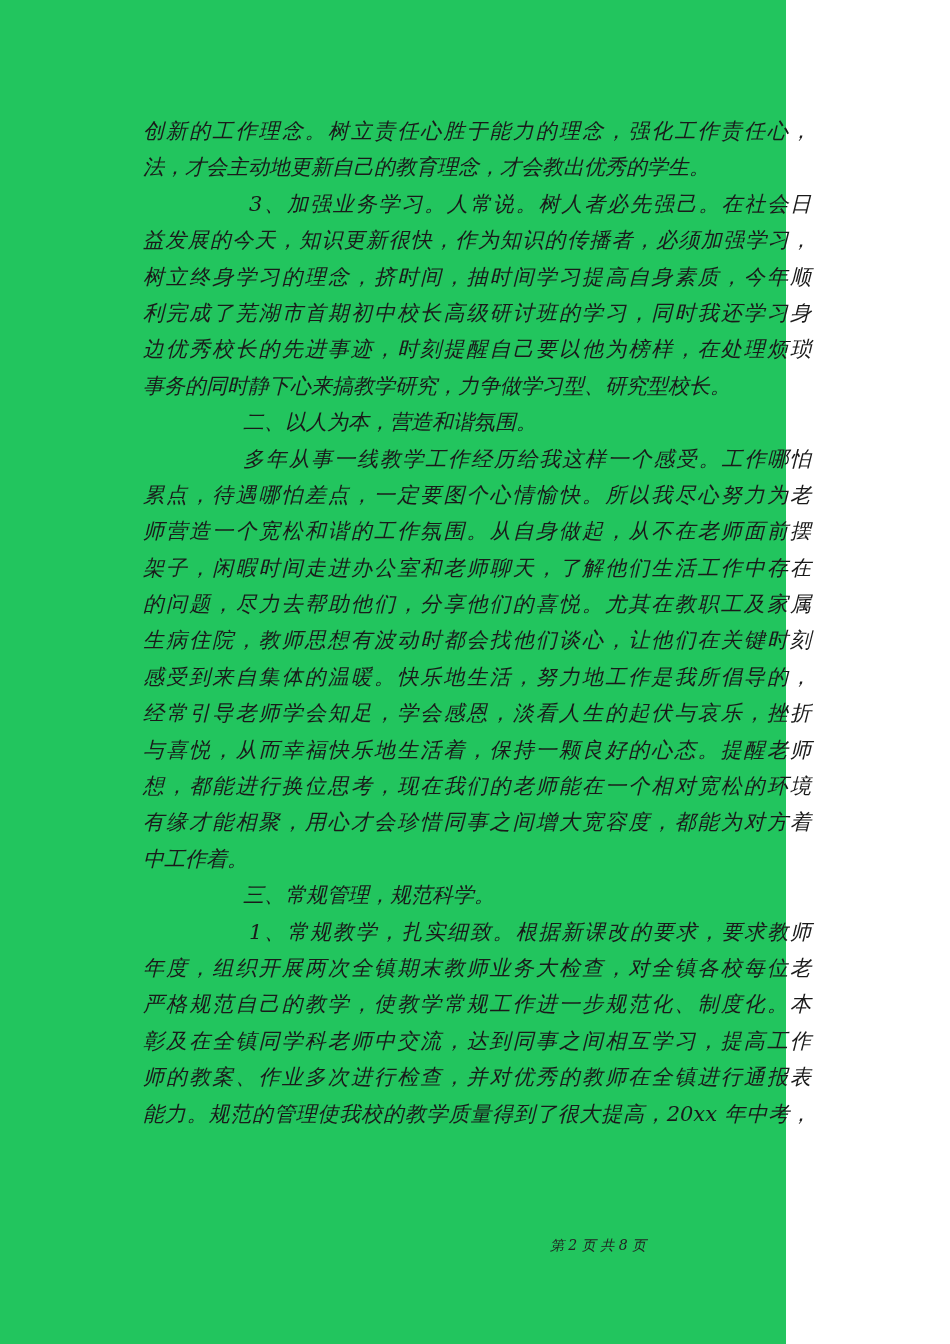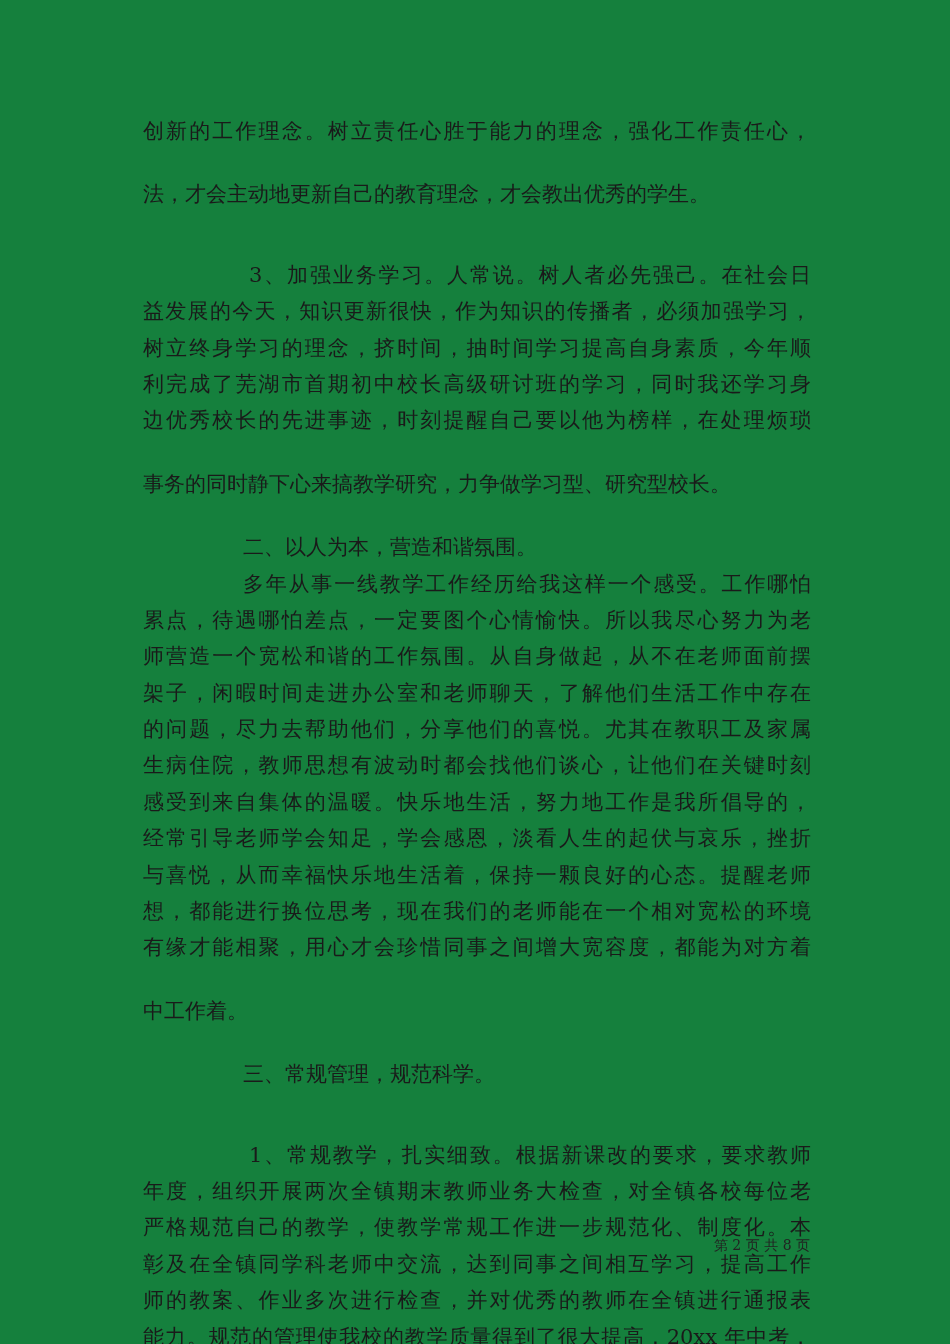--- a/index.html
+++ b/index.html
@@ -1,25 +1,25 @@
 <!DOCTYPE html>
 <html><head>
   <meta charset="utf-8">
   <style>
     html, body { margin: 0; padding: 0; background: #ffffff; }
     body { width: 950px; height: 1344px; position: relative; overflow: hidden; }
-    .page { position: absolute; left: 0; top: 0; width: 950px; height: 1344px; background: #15803d; }
+    .page { position: absolute; left: 0; top: 0; width: 786px; height: 1344px; background: #22c55e; font-style: italic; }
     .body-text {
       position: absolute; left: 143px; top: 113px; width: 668px;
       font-family: "DejaVu Serif", "Liberation Serif", serif;
       font-size: 21px; color: #1a1a1a; line-height: 36.4px;
     }
     .line { display: block; height: 36.4px; white-space: nowrap; text-align-last: justify; text-align: justify; }
-    .line.last { text-align-last: left; margin-top: 27px; }
-    .indent1 { padding-left: 106px; margin-top: 44px; }
+    .line.last { text-align-last: left; }
+    .indent1 { padding-left: 106px; }
     .indent2 { padding-left: 100px; }
     .footer {
       position: absolute; top: 1237px; right: 140px;
       font-family: "DejaVu Serif", "Liberation Serif", serif;
       font-size: 14px; color: #222;
     }
   </style>
 </head>
 <body>
 

